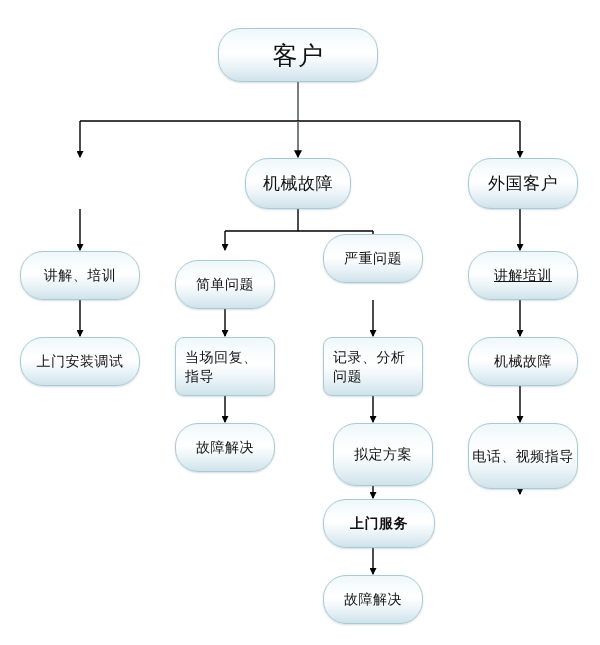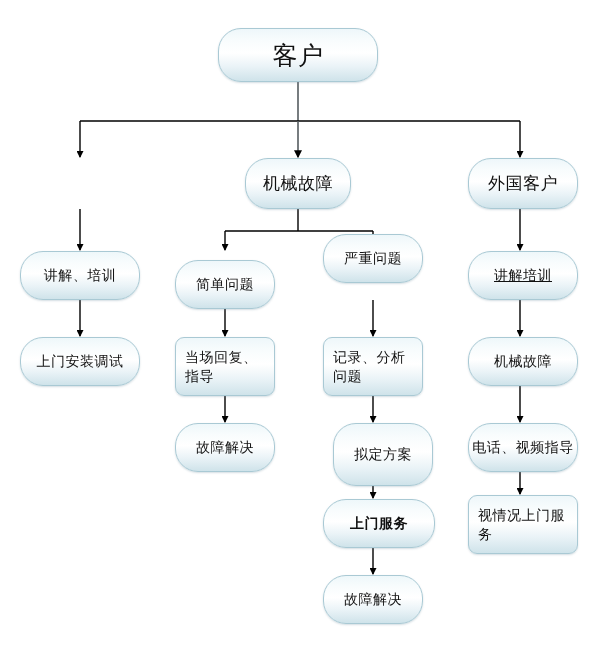--- a/index.html
+++ b/index.html
@@ -196,20 +196,17 @@
 
   <div class="node center n-lvl1" style="left:468px; top:158px; width:110px; height:51px;">
     <span class="lbl">外国客户</span>
   </div>
   <div class="node center n-body" style="left:468px; top:251px; width:110px; height:49px;text-decoration:underline;">
     <span class="lbl">讲解培训</span>
   </div>
   <div class="node center n-body" style="left:468px; top:337px; width:110px; height:49px;">
     <span class="lbl">机械故障</span>
   </div>
-  <div class="node center n-body" style="left:468px; top:423px; width:110px; height:49px;">
+  <div class="node center n-body" style="left:468px; top:423px; width:110px; height:66px;">
     <span class="lbl">电话、视频指导</span>
   </div>
-  <div class="node left n-body" style="left:468px; top:495px; width:110px; height:59px;">
-    <span class="lbl">视情况上门服务</span>
-  </div>
 
 </div>
 
 </body></html>

